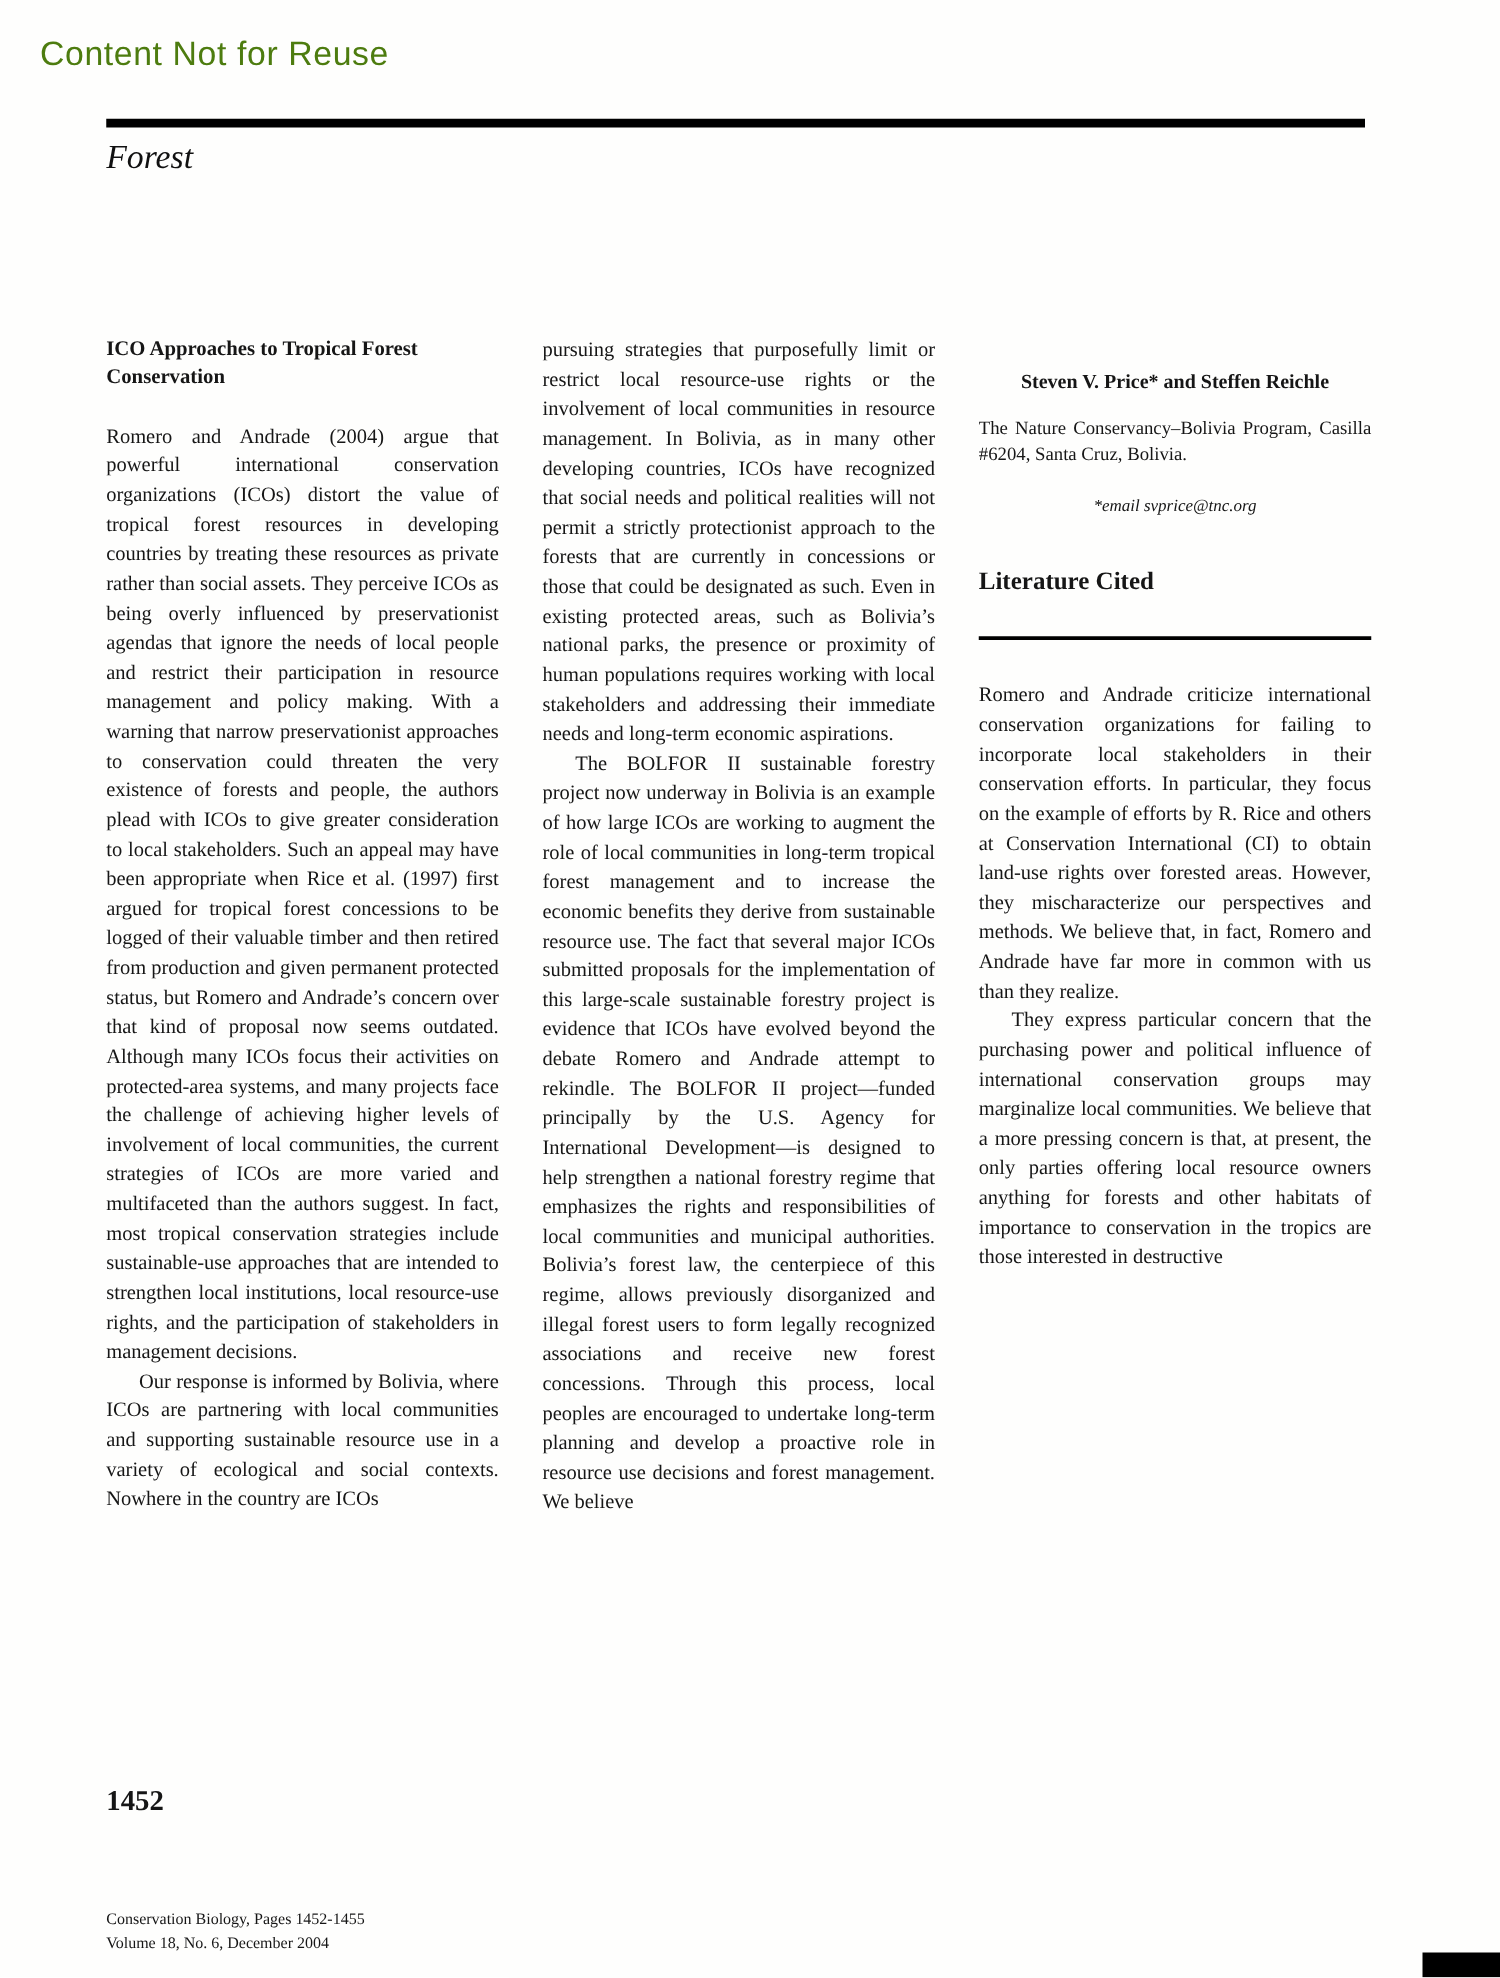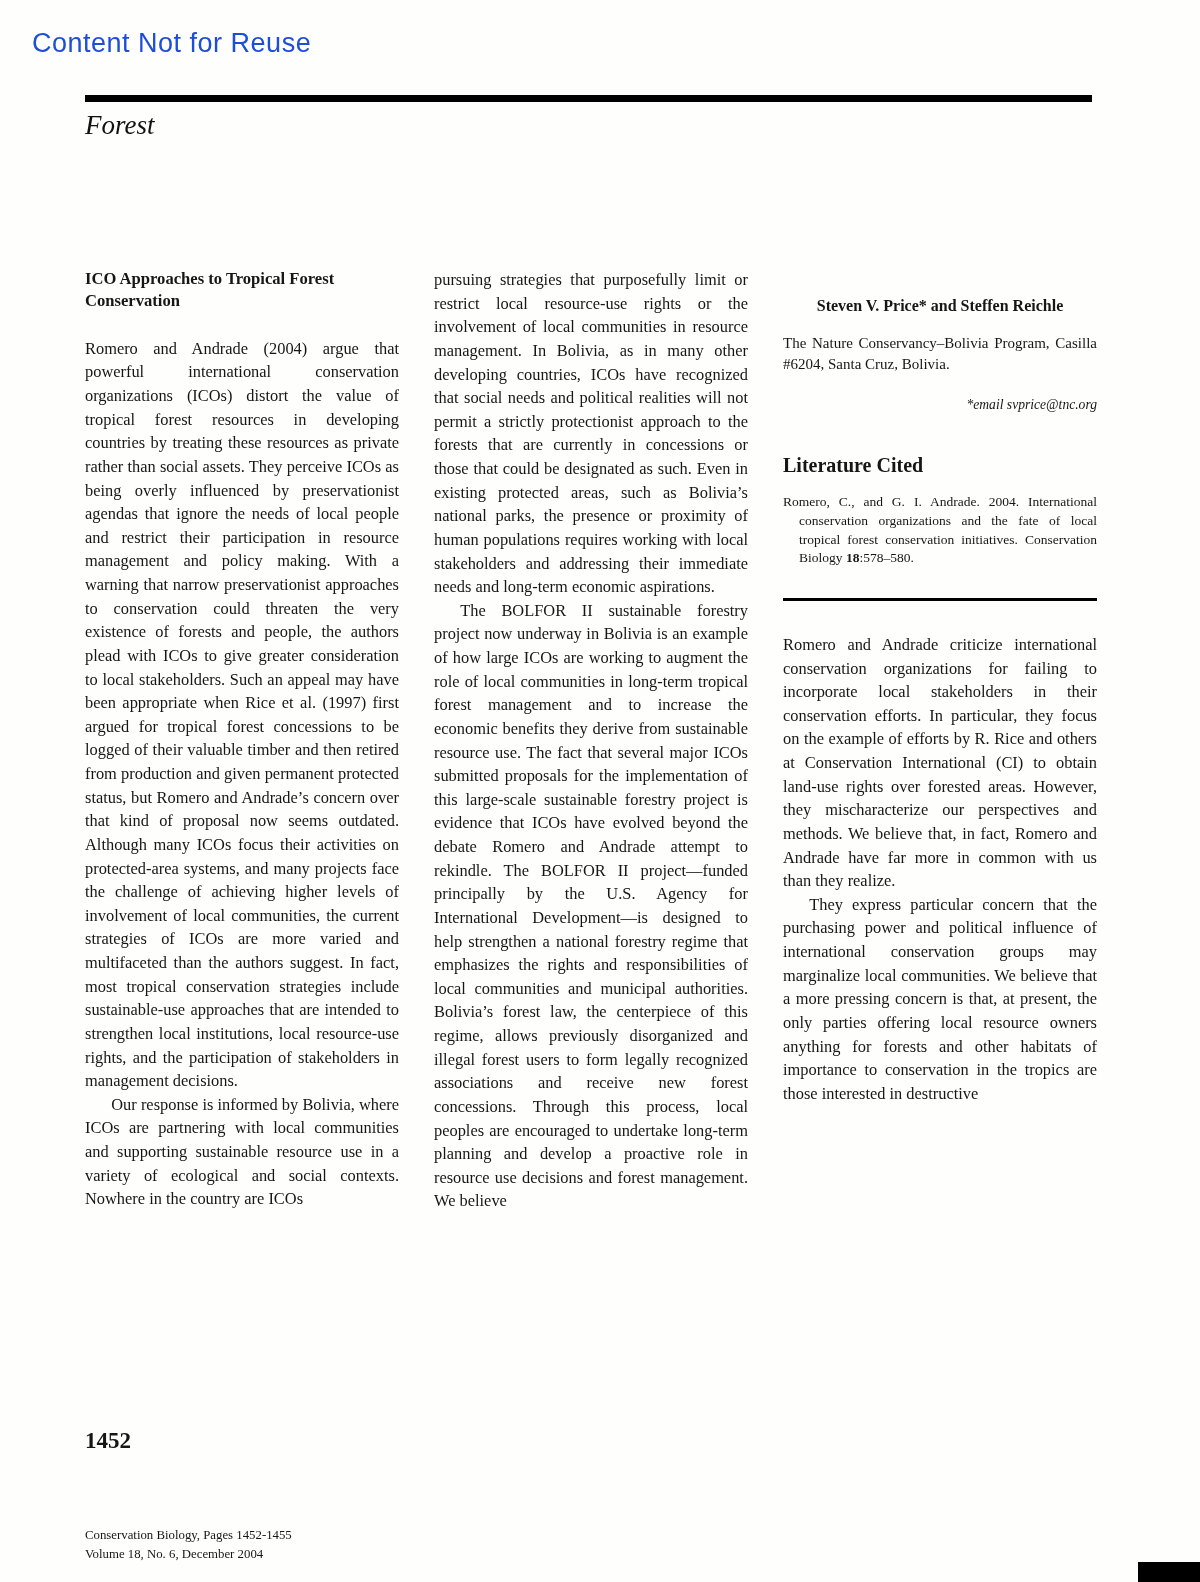--- a/index.html
+++ b/index.html
@@ -10,21 +10,21 @@
     background:#fefefd;
     font-family:"Liberation Serif", serif;
     color:#161616;
     overflow:hidden;
   }
   .watermark {
     position:absolute;
     top:28px; left:32px;
     font-family:"Liberation Sans", sans-serif;
     font-size:27px;
-    color:#1d4ed8;
+    color:#4d7c0f;
     letter-spacing:0.5px;
   }
   .top-rule {
     position:absolute;
     top:95px; left:85px;
     width:1007px; height:7px;
     background:#000;
   }
   .letters-title {
     position:absolute;
@@ -65,21 +65,21 @@
   .affiliation {
     margin:16px 0 0 0;
     font-size:15px;
     line-height:1.4;
     text-align:justify;
   }
   .email {
     margin:20px 0 0 0;
     font-size:13.6px;
     font-style:italic;
-    text-align:right;
+    text-align:center;
   }
   .lit-heading {
     font-weight:bold;
     margin:36px 0 14px 0;
     text-align:left;
     font-size:20px;
   }
   .ref {
     margin:0;
     font-size:13.5px;
@@ -142,21 +142,20 @@
 
       <p class="authors">Steven V. Price* and Steffen Reichle</p>
 
       <p class="affiliation">The Nature Conservancy–Bolivia Program, Casilla #6204, Santa Cruz, Bolivia.</p>
 
       <p class="email">*email svprice@tnc.org</p>
 
       <p class="lit-heading">Literature Cited</p>
 
 
-      <p class="ref"><span>Romero, C., and G. I. Andrade. 2004. International conservation organizations and the fate of local tropical forest conservation initiatives. Conservation Biology </span><span class="vol">18</span><span>:578–580.</span></p>
 
       <hr class="col-divider">
 
       <p class="para">Romero and Andrade criticize international conservation organizations for failing to incorporate local stakeholders in their conservation efforts. In particular, they focus on the example of efforts by R. Rice and others at Conservation International (CI) to obtain land-use rights over forested areas. However, they mischaracterize our perspectives and methods. We believe that, in fact, Romero and Andrade have far more in common with us than they realize.</p>
       <p class="para indent">They express particular concern that the purchasing power and political influence of international conservation groups may marginalize local communities. We believe that a more pressing concern is that, at present, the only parties offering local resource owners anything for forests and other habitats of importance to conservation in the tropics are those interested in destructive</p>
     </div>
 
   </div>
 
   <div class="page-number">1452</div>

